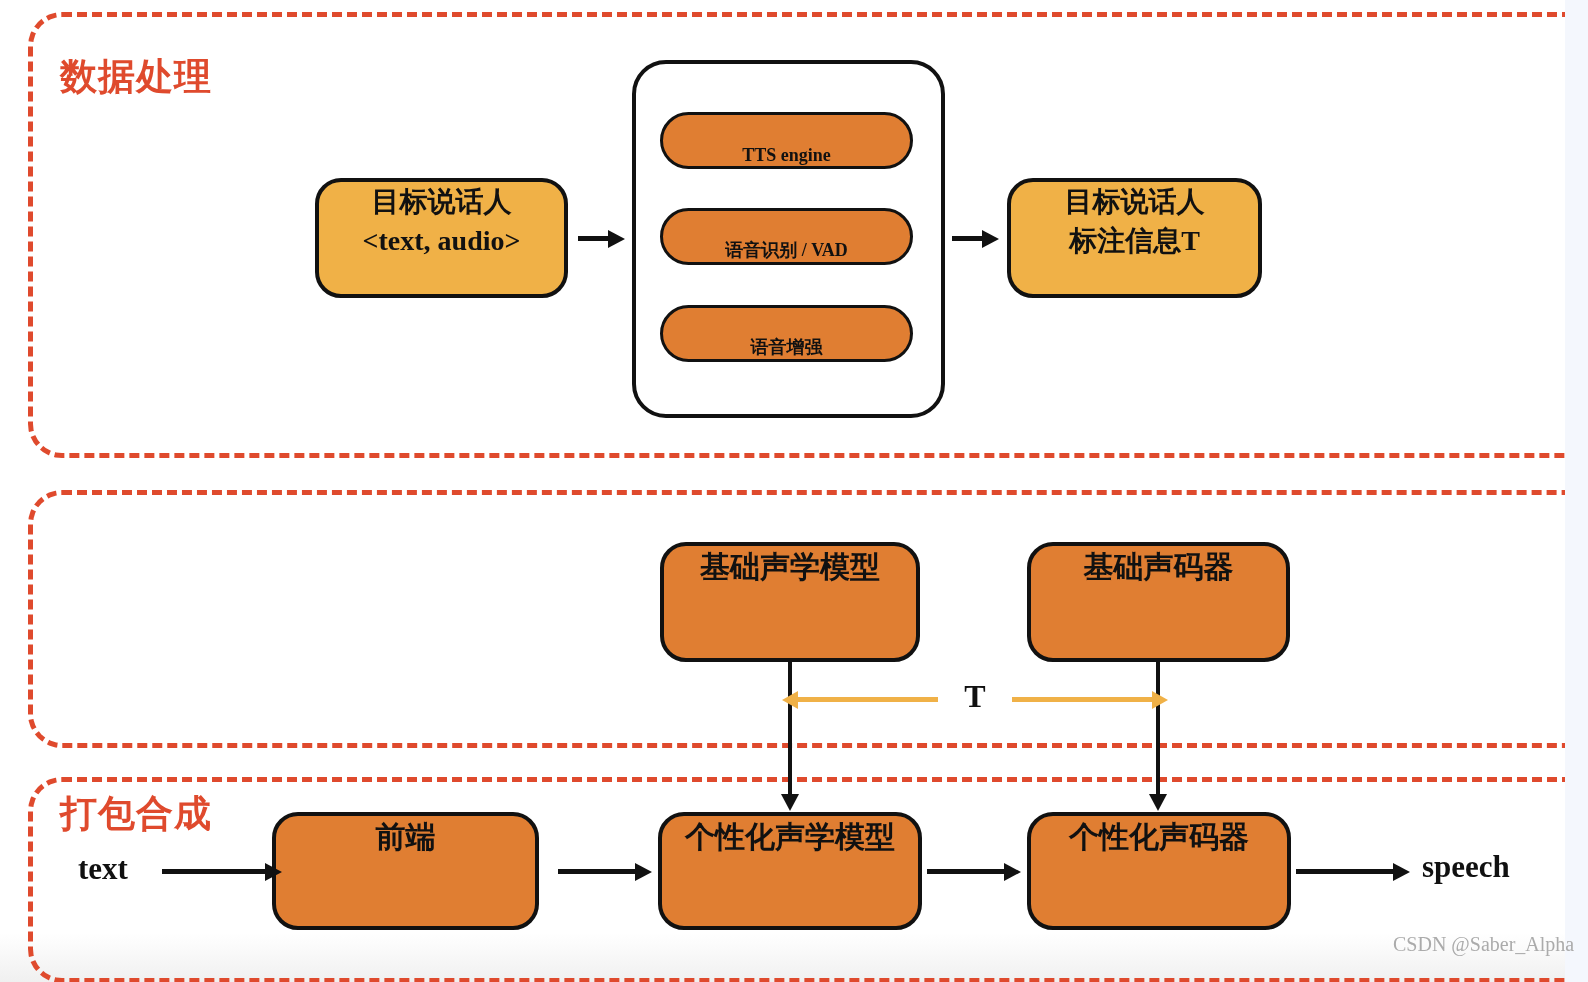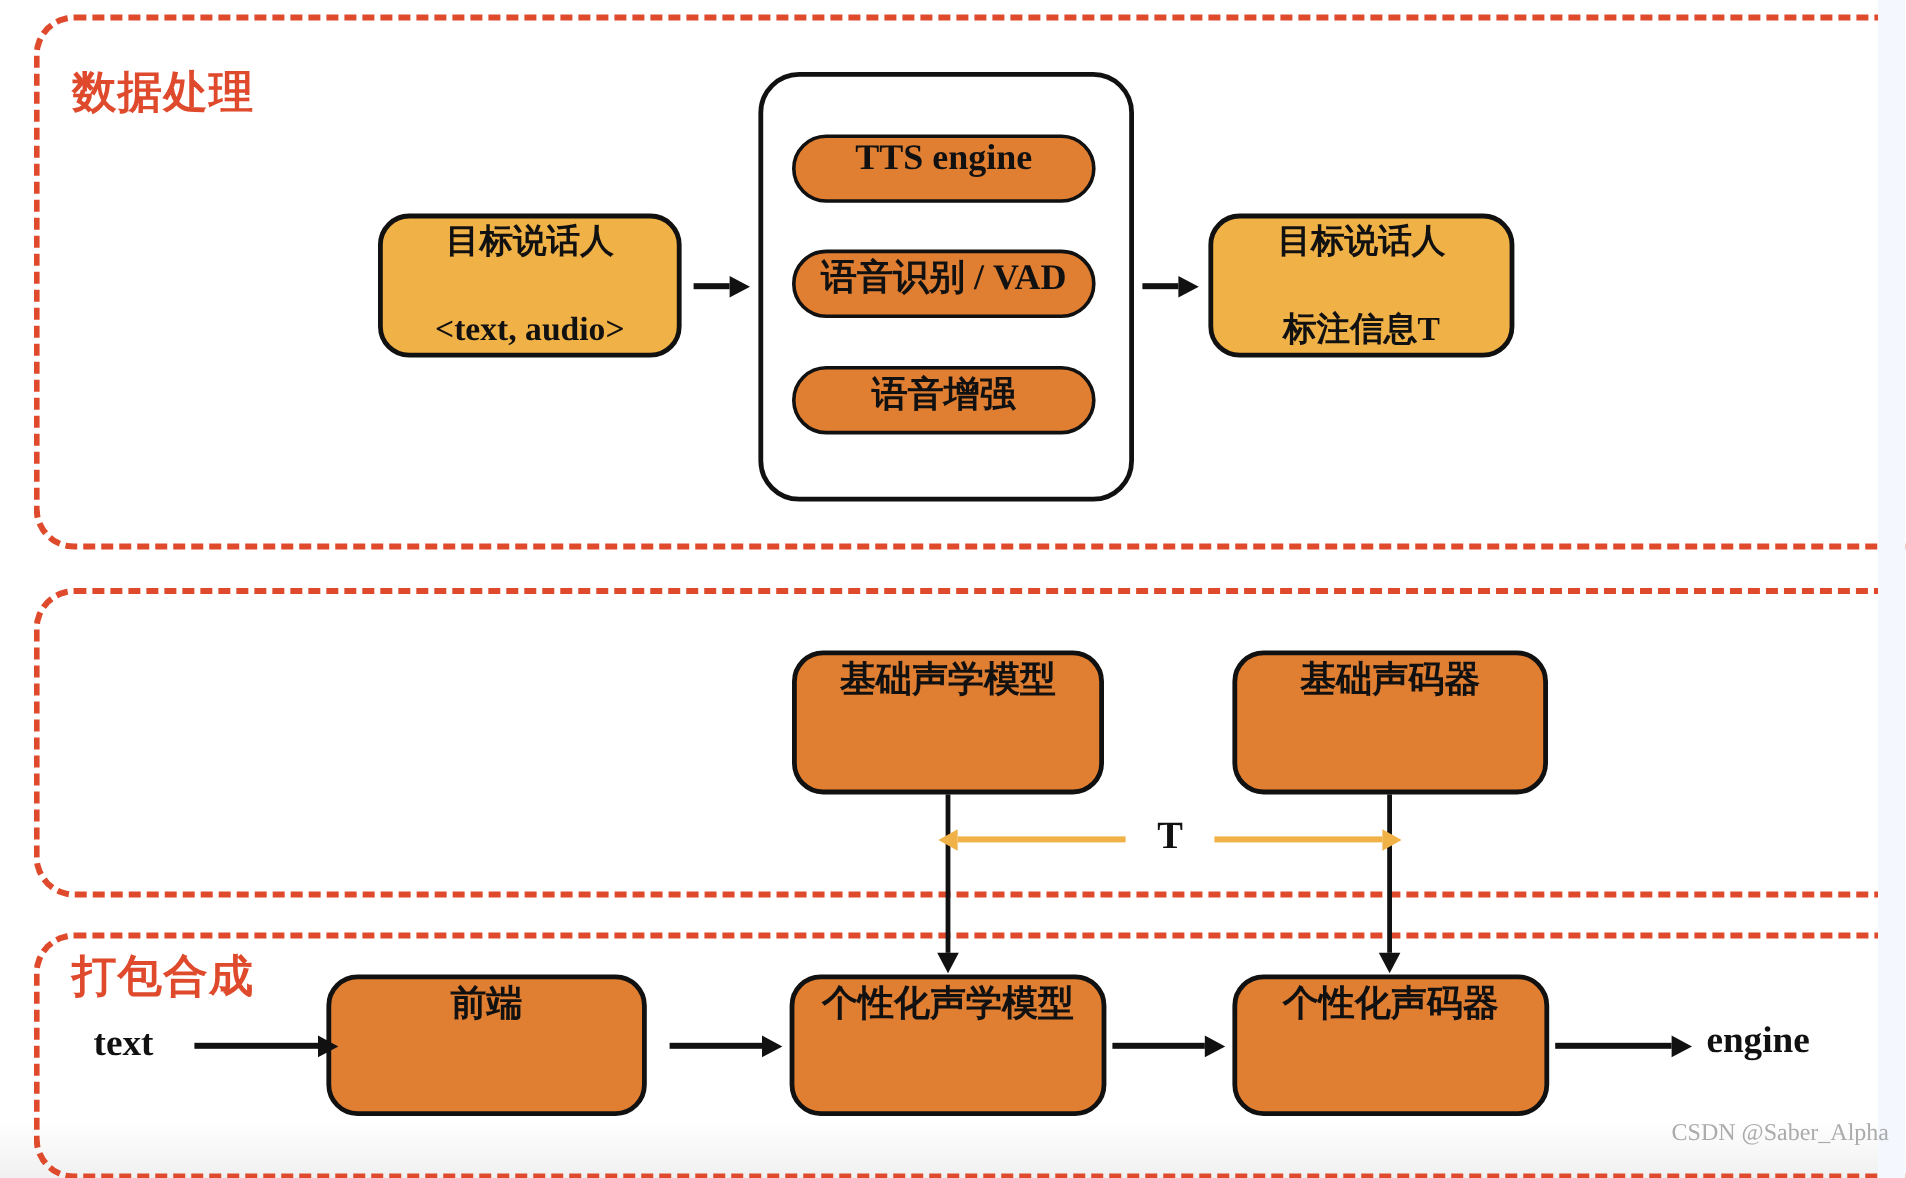--- a/index.html
+++ b/index.html
@@ -27,46 +27,46 @@
   }
   .panel-title{
     position:absolute;
     font-size:37px;font-weight:bold;color:var(--red);
     letter-spacing:1px;
     z-index:5;
   }
   
   .node{
     position:absolute;
-    display:flex;flex-direction:column;align-items:center;justify-content:space-between;
+    display:flex;flex-direction:column;align-items:center;justify-content:flex-start;
     border:4px solid var(--ink);
     border-radius:26px;
     font-weight:bold;font-size:28px;line-height:1.4;
     text-align:center;
     z-index:10;
     box-sizing:border-box;
   }
   .node.orange{background:var(--orange);}
   .node.yellow{background:var(--yellow);}
   .node.big{font-size:30px;}
   .container-box{
     position:absolute;
     background:#ffffff;
     border:4px solid var(--ink);
     border-radius:34px;
     z-index:8;
     box-sizing:border-box;
   }
   .pill{
     position:absolute;
-    display:flex;align-items:flex-start;justify-content:center;
+    display:flex;align-items:flex-end;justify-content:center;
     background:var(--orange);
     border:3px solid var(--ink);
     border-radius:30px;
-    font-weight:bold;font-size:30px;
+    font-weight:bold;font-size:18px;
     z-index:10;
     box-sizing:border-box;
   }
   
   .ha{position:absolute;height:5px;background:var(--ink);z-index:12;}
   .ha::after{
     content:"";position:absolute;left:100%;top:50%;transform:translateY(-50%);
     width:0;height:0;
     border-left:17px solid var(--ink);
     border-top:9px solid transparent;border-bottom:9px solid transparent;
@@ -176,18 +176,18 @@
   </div>
 
   <div class="ha" style="left:927px;top:869px;width:77px;"></div>
 
   <div class="node orange big" style="left:1027px;top:812px;width:264px;height:118px;">
     <span>个性化声码器</span>
   </div>
 
   <div class="ha" style="left:1296px;top:869px;width:97px;"></div>
 
-  <div class="flow-label" style="left:1422px;top:849px;">engine</div>
+  <div class="flow-label" style="left:1422px;top:849px;">speech</div>
 
   <div class="watermark">CSDN @Saber_Alpha</div>
   <div class="side-strip"></div>
 
 </div>
 
 </body></html>

